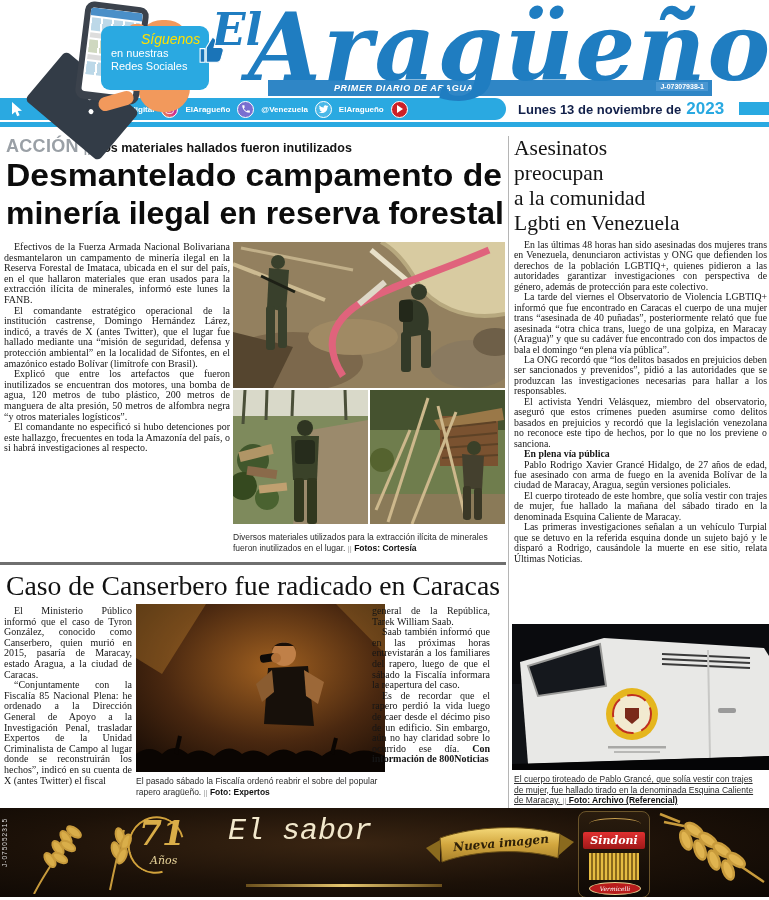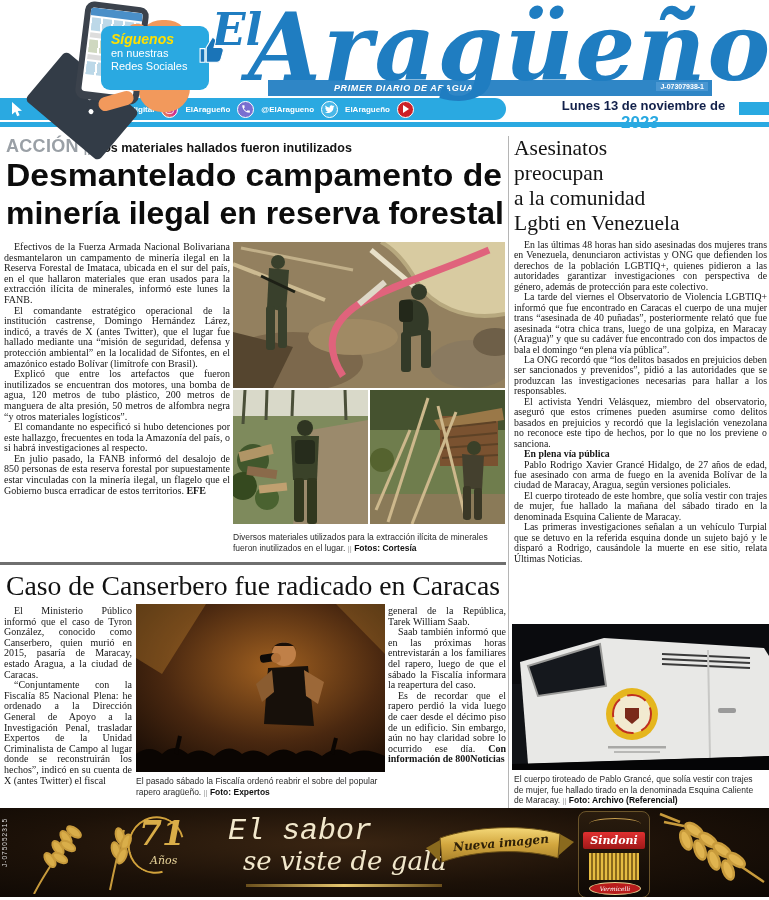--- a/index.html
+++ b/index.html
@@ -14,42 +14,42 @@
   .phone-body { position:absolute; left:80px; top:4px; width:64px; height:98px; background:#3b424c; border-radius:9px; transform:rotate(7deg); }
   .phone-screen { position:absolute; left:6px; top:6px; right:6px; bottom:8px; background:#fff; border-radius:3px; overflow:hidden; }
   .scr-top { height:8px; background:#4a8fc8; }
   .scr-row { height:13px; margin:2px 2px 0 2px; background:repeating-linear-gradient(90deg,#bcd8e8 0 9px,#fff 9px 11px); }
   .scr-row.alt { background:repeating-linear-gradient(90deg,#cfd8c0 0 9px,#fff 9px 11px); }
   .scr-bar { height:5px; margin:2px 2px 0 2px; background:#ddd; }
   .finger { position:absolute; width:18px; height:13px; background:#f2995c; border-radius:8px; }
   .thumb-f { position:absolute; left:98px; top:94px; width:36px; height:14px; background:#f2995c; border-radius:8px; transform:rotate(-16deg); }
 
   .follow-box { position:absolute; left:101px; top:26px; width:108px; height:64px; background:#2aa9e1; border-radius:9px; z-index:7; padding:5px 0 0 10px; }
-  .follow-1 { font-size:14px; font-weight:bold; font-style:italic; color:#ffe000; }
+  .follow-1 { font-size:14px; font-weight:normal; font-style:italic; color:#ffe000;margin-left:30px; }
   .follow-2, .follow-3 { font-size:11px; color:#fff; line-height:13px; }
   .thumb-icon { position:absolute; left:196px; top:34px; width:30px; height:32px; z-index:8; }
 
   .logo-el { position:absolute; left:212px; top:8px; font-family:"DejaVu Serif", serif; font-style:italic; font-weight:bold; font-size:44px; color:#1f7dc1; z-index:4; line-height:1;text-align:center; }
   .logo-name { position:absolute; left:248px; top:0px; font-family:"DejaVu Serif", serif; font-style:italic; font-weight:bold; font-size:94px; letter-spacing:2px; color:#1f7dc1; z-index:4; line-height:1; }
   .tagline-bar { position:absolute; left:248px; top:80px; width:444px; height:16px; background:#2f86c6; z-index:3; display:flex; align-items:center;margin-left:20px; }
   .tagline-text { margin-left:66px; color:#fff; font-size:9px; font-weight:bold; font-style:italic; letter-spacing:0.6px; }
   .license-chip { position:absolute; right:4px; top:2px; background:#4a97d2; color:#fff; font-size:7px; font-weight:bold; padding:1px 4px; }
 
   .social-strip { position:absolute; left:0; top:98px; width:506px; height:22px; background:#2aa9e1; border-radius:0 11px 11px 0; z-index:2; display:flex; align-items:center; }
   .strip-inner { display:flex; align-items:center; gap:7px; padding-left:86px; }
   .cursor-ic { position:absolute; left:8px; top:3px; width:16px; height:16px; }
   .soc-label { color:#fff; font-size:8px; font-weight:bold; white-space:nowrap; }
   .soc-ic { width:17px; height:17px; border-radius:50%; border:1.5px solid #fff; display:flex; align-items:center; justify-content:center; flex:none; }
   .ic-ig { background:linear-gradient(45deg,#f0a23c,#d6308a,#7038c8); }
   .ic-ph { background:#7a6fd0; }
   .ic-tw { background:#4ab8e8; }
   .ic-yt { background:#cc2027; }
   .yt-tri { width:0; height:0; border-left:6px solid #fff; border-top:4px solid transparent; border-bottom:4px solid transparent; margin-left:1px; }
 
-  .date-area { position:absolute; left:506px; top:98px; width:263px; height:22px; background:#fff; display:flex; align-items:center;flex-direction:column; }
+  .date-area { position:absolute; left:506px; top:98px; width:263px; height:22px; background:#fff; display:flex; align-items:center; }
   .date-text { margin-left:12px; font-size:13px; font-weight:bold; color:#12204a; white-space:nowrap; }
   .date-year { margin-left:5px; font-size:17px; font-weight:bold; color:#29a9e1; }
   .date-rect { position:absolute; right:0; top:4px; width:30px; height:13px; background:#29a9e1; }
   .cyan-rule { position:absolute; left:0; top:122px; width:769px; height:5px; background:#2aa9e1; }
 
   
   .kicker { position:absolute; left:6px; top:136px; width:498px; display:flex; align-items:baseline; gap:5px; }
   .kicker-label { font-size:18px; font-weight:bold; color:#9aa0a6; letter-spacing:0.3px; }
   .kicker-sep { font-size:12px; color:#9aa0a6; font-weight:bold; }
   .kicker-text { font-size:12.5px; font-weight:bold; color:#141414; }
@@ -149,21 +149,21 @@
             <circle cx="8.5" cy="8.5" r="2.7" fill="none" stroke="#fff" stroke-width="1.4"></circle>
             <circle cx="12.6" cy="4.4" r="1" fill="#fff"></circle>
           </svg>
       </span>
       <span class="soc-label">ElAragueño</span>
       <span class="soc-ic ic-ph">
         <svg width="10" height="10" viewBox="0 0 24 24">
             <path d="M6.6,10.8 C8.1,13.7 10.4,16 13.3,17.5 L15.5,15.3 C15.8,15 16.2,14.9 16.5,15.1 C17.7,15.5 19,15.7 20.3,15.7 C20.9,15.7 21.3,16.1 21.3,16.7 L21.3,20 C21.3,20.6 20.9,21 20.3,21 C10.8,21 3,13.2 3,3.7 C3,3.1 3.4,2.7 4,2.7 L7.3,2.7 C7.9,2.7 8.3,3.1 8.3,3.7 C8.3,5 8.5,6.3 8.9,7.5 C9,7.8 8.9,8.2 8.7,8.5 Z" fill="#fff"></path>
           </svg>
       </span>
-      <span class="soc-label">@ElAragueno</span>
+      <span class="soc-label">@Venezuela</span>
       <span class="soc-ic ic-tw">
         <svg width="11" height="11" viewBox="0 0 24 24">
             <path d="M23,5 C22.2,5.4 21.4,5.6 20.5,5.8 C21.4,5.2 22.1,4.2 22.4,3 C21.5,3.5 20.6,3.9 19.6,4.1 C18.8,3.2 17.7,2.7 16.5,2.7 C14.1,2.7 12.2,4.6 12.2,7 C12.2,7.3 12.2,7.7 12.3,8 C8.7,7.8 5.5,6.1 3.3,3.5 C2.9,4.2 2.7,4.9 2.7,5.7 C2.7,7.2 3.5,8.5 4.6,9.2 C3.9,9.2 3.2,9 2.6,8.7 L2.6,8.8 C2.6,10.9 4.1,12.6 6.1,13 C5.5,13.2 4.8,13.2 4.2,13.1 C4.7,14.8 6.3,16.1 8.2,16.1 C6.7,17.3 4.9,18 3,18 C2.6,18 2.3,18 1.9,17.9 C3.8,19.1 6.1,19.9 8.5,19.9 C16.4,19.9 20.7,13.4 20.7,7.7 L20.7,7.1 C21.6,6.5 22.4,5.8 23,5 Z" fill="#fff"></path>
           </svg>
       </span>
       <span class="soc-label">ElAragueño</span>
       <span class="soc-ic ic-yt">
           <span class="yt-tri"></span>
         </span>
     </div>
@@ -185,21 +185,20 @@
   <svg class="headline-svg" width="502" height="82">
     <text x="2" y="32" font-size="31" textLength="496" lengthAdjust="spacingAndGlyphs">Desmantelado campamento de</text>
     <text x="2" y="70" font-size="31" textLength="498" lengthAdjust="spacingAndGlyphs">minería ilegal en reserva forestal</text>
   </svg>
 
   <div class="main-body">
     <p>Efectivos de la Fuerza Armada Nacional Bolivariana desmantelaron un campamento de minería ilegal en la Reserva Forestal de Imataca, ubicada en el sur del país, en el que hallaron materiales que eran usados para la extracción ilícita de minerales, informó este lunes la FANB.</p>
     <p>El comandante estratégico operacional de la institución castrense, Domingo Hernández Lárez, indicó, a través de X (antes Twitter), que el lugar fue hallado mediante una “misión de seguridad, defensa y protección ambiental” en la localidad de Sifontes, en el amazónico estado Bolívar (limítrofe con Brasil).</p>
     <p>Explicó que entre los artefactos que fueron inutilizados se encuentran dos motores, una bomba de agua, 120 metros de tubo plástico, 200 metros de manguera de alta presión, 50 metros de alfombra negra “y otros materiales logísticos”.</p>
     <p>El comandante no especificó si hubo detenciones por este hallazgo, frecuentes en toda la Amazonía del país, o si habrá investigaciones al respecto.</p>
-    <p><span>En julio pasado, la FANB informó del desalojo de 850 personas de esta reserva forestal por supuestamente estar vinculadas con la minería ilegal, un flagelo que el Gobierno busca erradicar de estos territorios.</span> <b>EFE</b></p>
   </div>
 
   <div class="photo-frame" style="left:233px; top:242px; width:272px; height:146px;">
     <svg width="272" height="146" viewBox="0 0 272 146">
       <rect width="272" height="146" fill="#93805f"></rect>
       <path d="M148,0 L272,0 L272,72 C230,80 198,62 184,40 C174,22 163,8 148,0 Z" fill="#d8cba1"></path>
       <path d="M148,0 C163,8 174,22 184,40 C198,62 230,80 272,72" fill="none" stroke="#b7a87e" stroke-width="4"></path>
       <ellipse cx="60" cy="120" rx="70" ry="30" fill="#7c684c"></ellipse>
       <path d="M0,90 L60,105 L40,146 L0,146 Z" fill="#55452f"></path>
       <ellipse cx="120" cy="95" rx="45" ry="18" fill="#a08a64"></ellipse>
@@ -317,21 +316,21 @@
       </g>
       <path d="M0,168 L0,150 Q14,140 26,150 Q38,138 52,150 Q64,142 78,152 Q92,138 106,150 Q118,142 132,152 Q146,140 160,150 Q172,142 186,152 Q200,140 214,150 Q228,142 249,152 L249,168 Z" fill="#0a0502"></path>
       <line x1="40" y1="150" x2="44" y2="132" stroke="#0a0502" stroke-width="4"></line>
       <line x1="196" y1="150" x2="200" y2="134" stroke="#0a0502" stroke-width="4"></line>
     </svg>
   </div>
   <div class="caption" style="position:absolute; left:136px; top:776px; width:249px;">
     <span>El pasado sábado la Fiscalía ordenó reabrir el sobre del popular rapero aragüeño.</span> <span class="cap-sep">||</span> <b class="cap-credit">Foto: Expertos</b>
   </div>
 
-  <div class="cans-col" style="left:388px; width:118px;">
+  <div class="cans-col" style="left:372px; width:118px;">
     <p style="text-indent:0;">general de la República, Tarek William Saab.</p>
     <p>Saab también informó que en las próximas horas entrevistarán a los familiares del rapero, luego de que el sábado la Fiscalía informara la reapertura del caso.</p>
     <p><span>Es de recordar que el rapero perdió la vida luego de caer desde el décimo piso de un edificio. Sin embargo, aún no hay claridad sobre lo ocurrido ese día.</span> <b>Con información de 800Noticias</b></p>
   </div>
 
   <div class="v-rule"></div>
 
   <div class="right-headline">
     <div>Asesinatos</div>
     <div>preocupan</div>
@@ -364,21 +363,21 @@
       <circle cx="120" cy="90" r="19" fill="#f2ead0"></circle>
       <circle cx="120" cy="90" r="19" fill="none" stroke="#c03020" stroke-width="2" stroke-dasharray="20 8"></circle>
       <path d="M113,84 L127,84 L127,94 L120,100 L113,94 Z" fill="#7a2a1a"></path>
       <rect x="96" y="122" width="58" height="2.5" fill="#a8a8a6"></rect>
       <rect x="102" y="127" width="46" height="2" fill="#b8b8b6"></rect>
       <line x1="196" y1="26" x2="198" y2="134" stroke="#c8c8c6" stroke-width="2"></line>
       <rect x="206" y="84" width="18" height="5" rx="2" fill="#9a9a9a"></rect>
       <polygon points="0,140 257,132 257,146 0,146" fill="#050506"></polygon>
     </svg>
   </div>
-  <div class="caption" style="position:absolute; left:514px; top:774px; width:250px;">
+  <div class="caption" style="position:absolute; left:514px; top:774px; width:250px;text-decoration:underline;">
     <span>El cuerpo tiroteado de Pablo Grancé, que solía vestir con trajes de mujer, fue hallado tirado en la denominada Esquina Caliente de Maracay.</span> <span class="cap-sep">||</span> <b class="cap-credit">Foto: Archivo (Referencial)</b>
   </div>
 
   <div class="ad">
     <div class="ad-code">J-075052315</div>
 
     <svg style="position:absolute; left:14px; top:12px;" width="122" height="74" viewBox="0 0 122 74">
       <g stroke="#c89b3c" stroke-width="2" fill="#d9ae4a">
         <path d="M20,74 C30,54 44,34 58,14" fill="none"></path>
         <ellipse cx="52" cy="18" rx="4" ry="8" transform="rotate(-35 52 18)"></ellipse>
@@ -393,21 +392,20 @@
         <ellipse cx="102" cy="30" rx="4" ry="8" transform="rotate(-15 102 30)"></ellipse>
         <ellipse cx="108" cy="36" rx="4" ry="8" transform="rotate(25 108 36)"></ellipse>
       </g>
     </svg>
 
     <div class="seventy-ring"></div>
     <div class="seventy-num">71</div>
     <div class="seventy-lbl">Años</div>
 
     <div class="slogan-1">El sabor</div>
-    <div class="slogan-2">se viste de gala</div>
     <div class="slogan-underline"></div>
 
     <svg class="ribbon-svg" width="152" height="52" viewBox="0 0 152 52">
       <defs>
           <linearGradient id="goldrib" x1="0" y1="0" x2="0" y2="1">
             <stop offset="0" stop-color="#f4d878"></stop>
             <stop offset="0.5" stop-color="#d2a63e"></stop>
             <stop offset="1" stop-color="#a8812a"></stop>
           </linearGradient>
         </defs>

